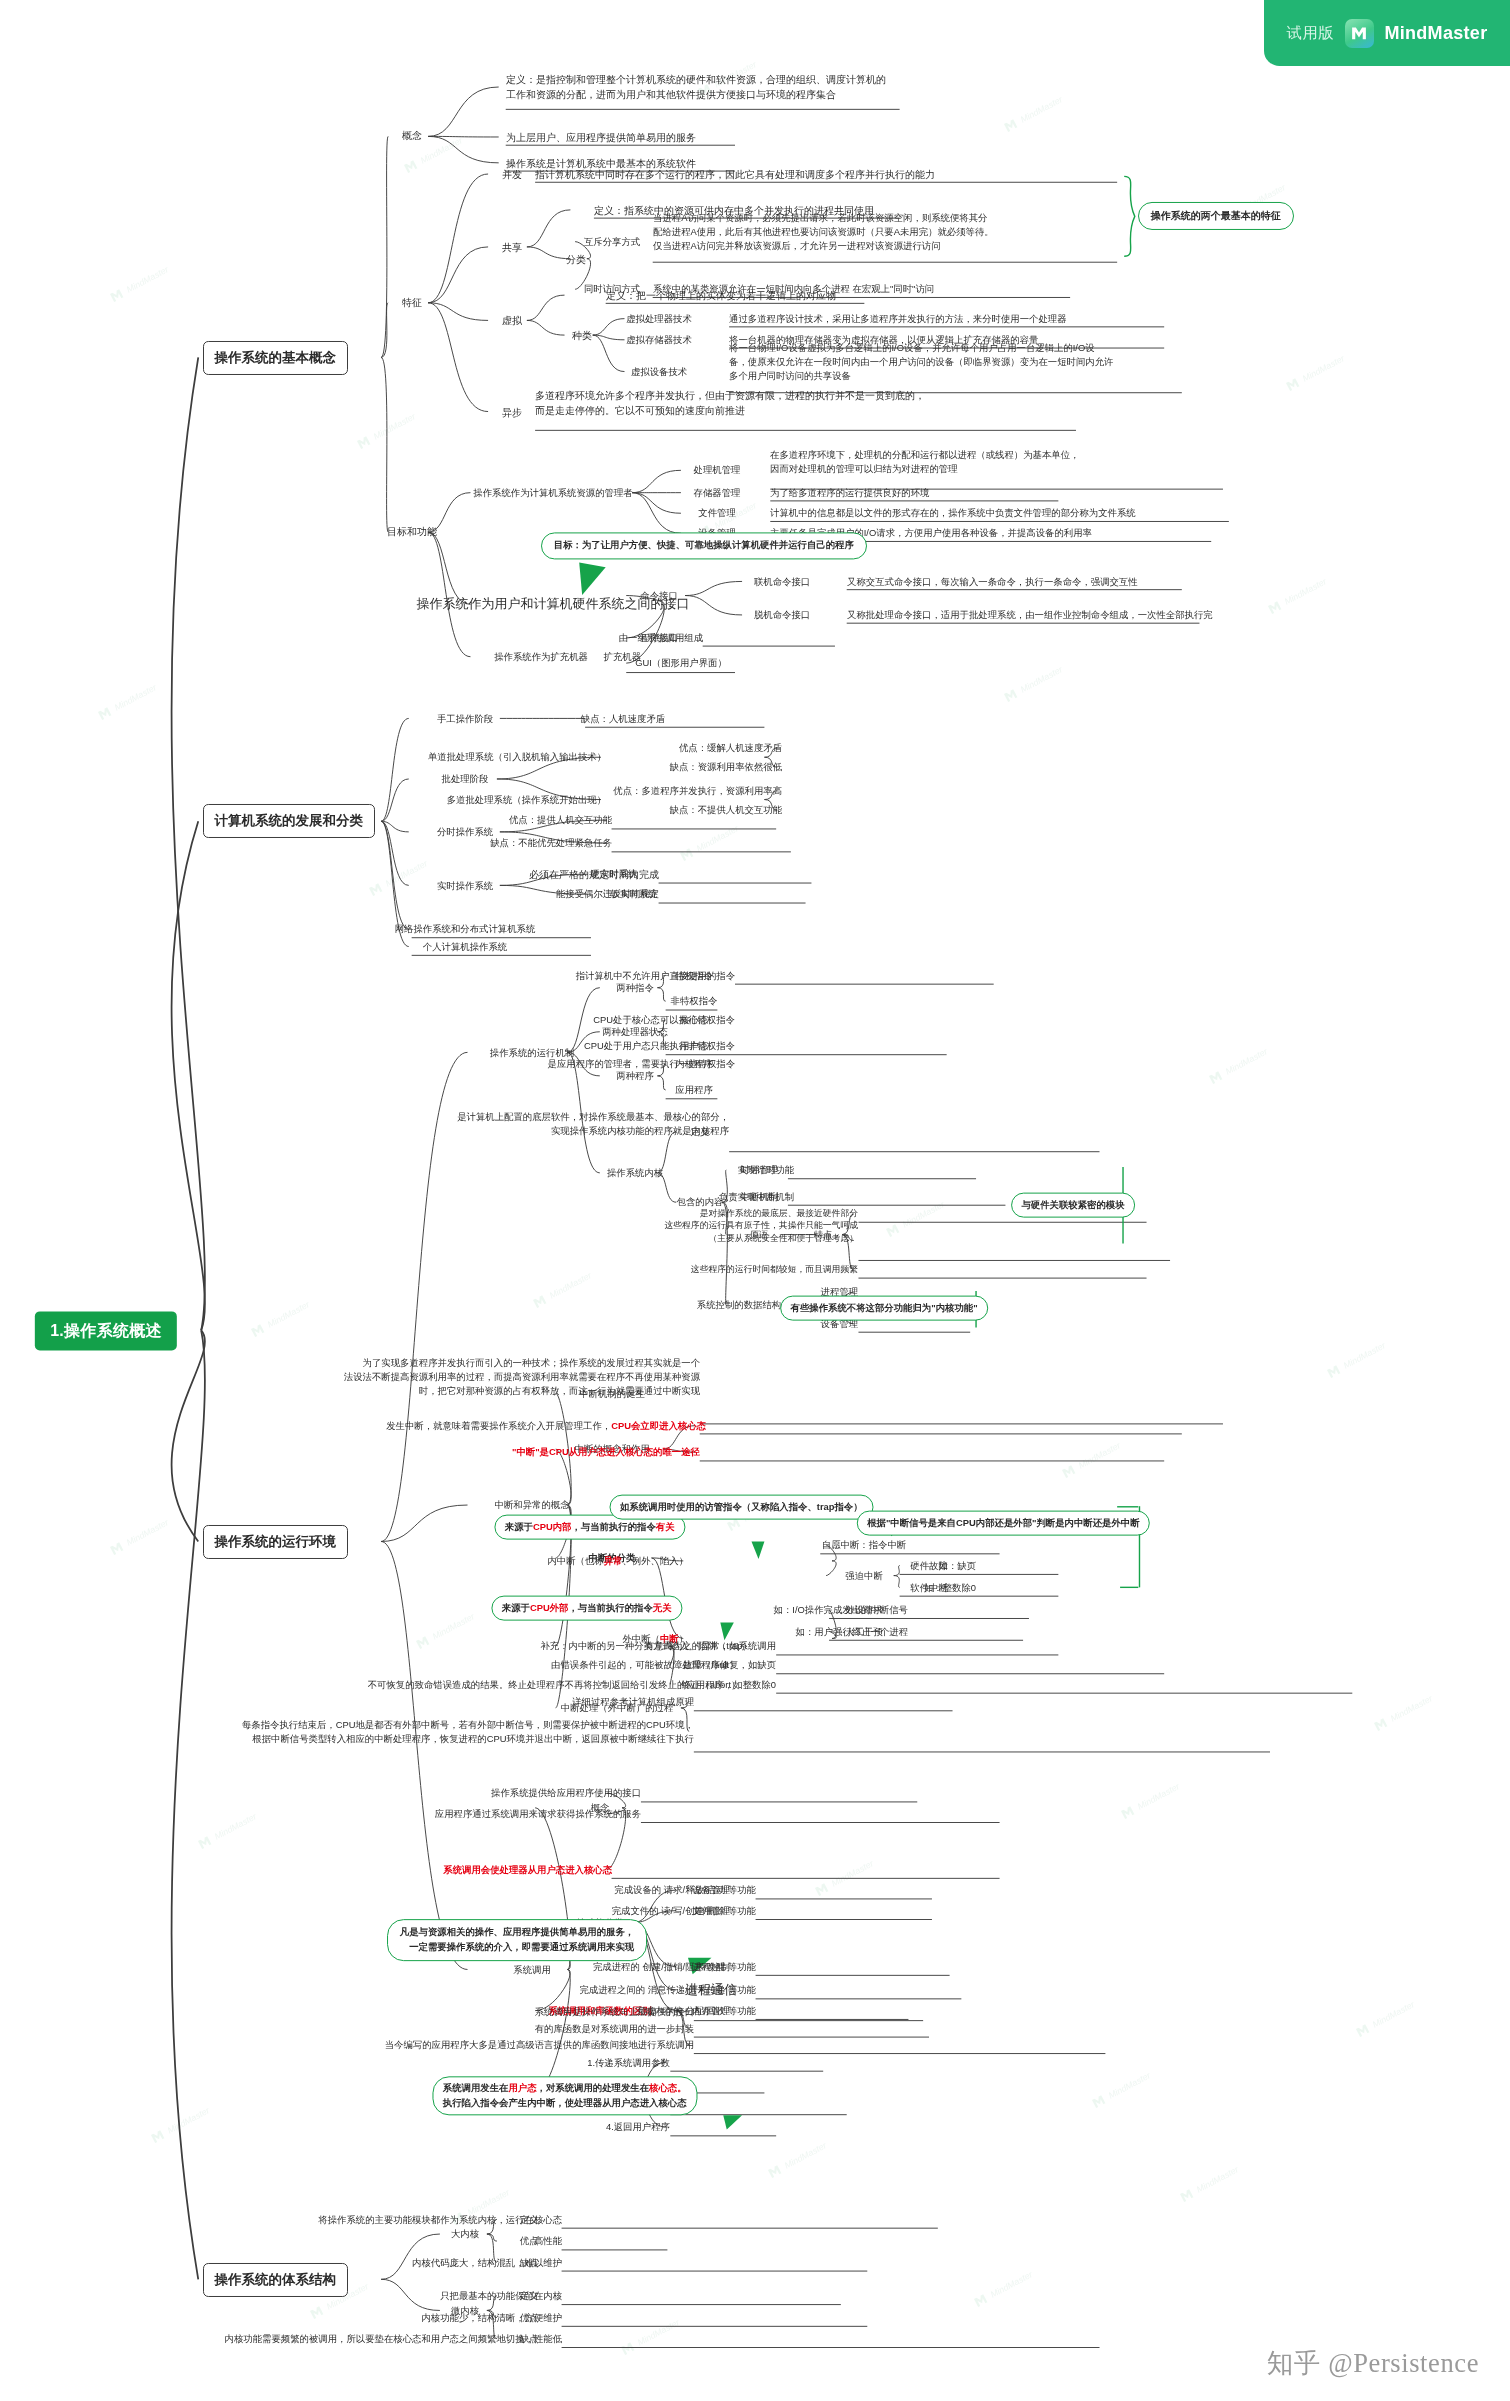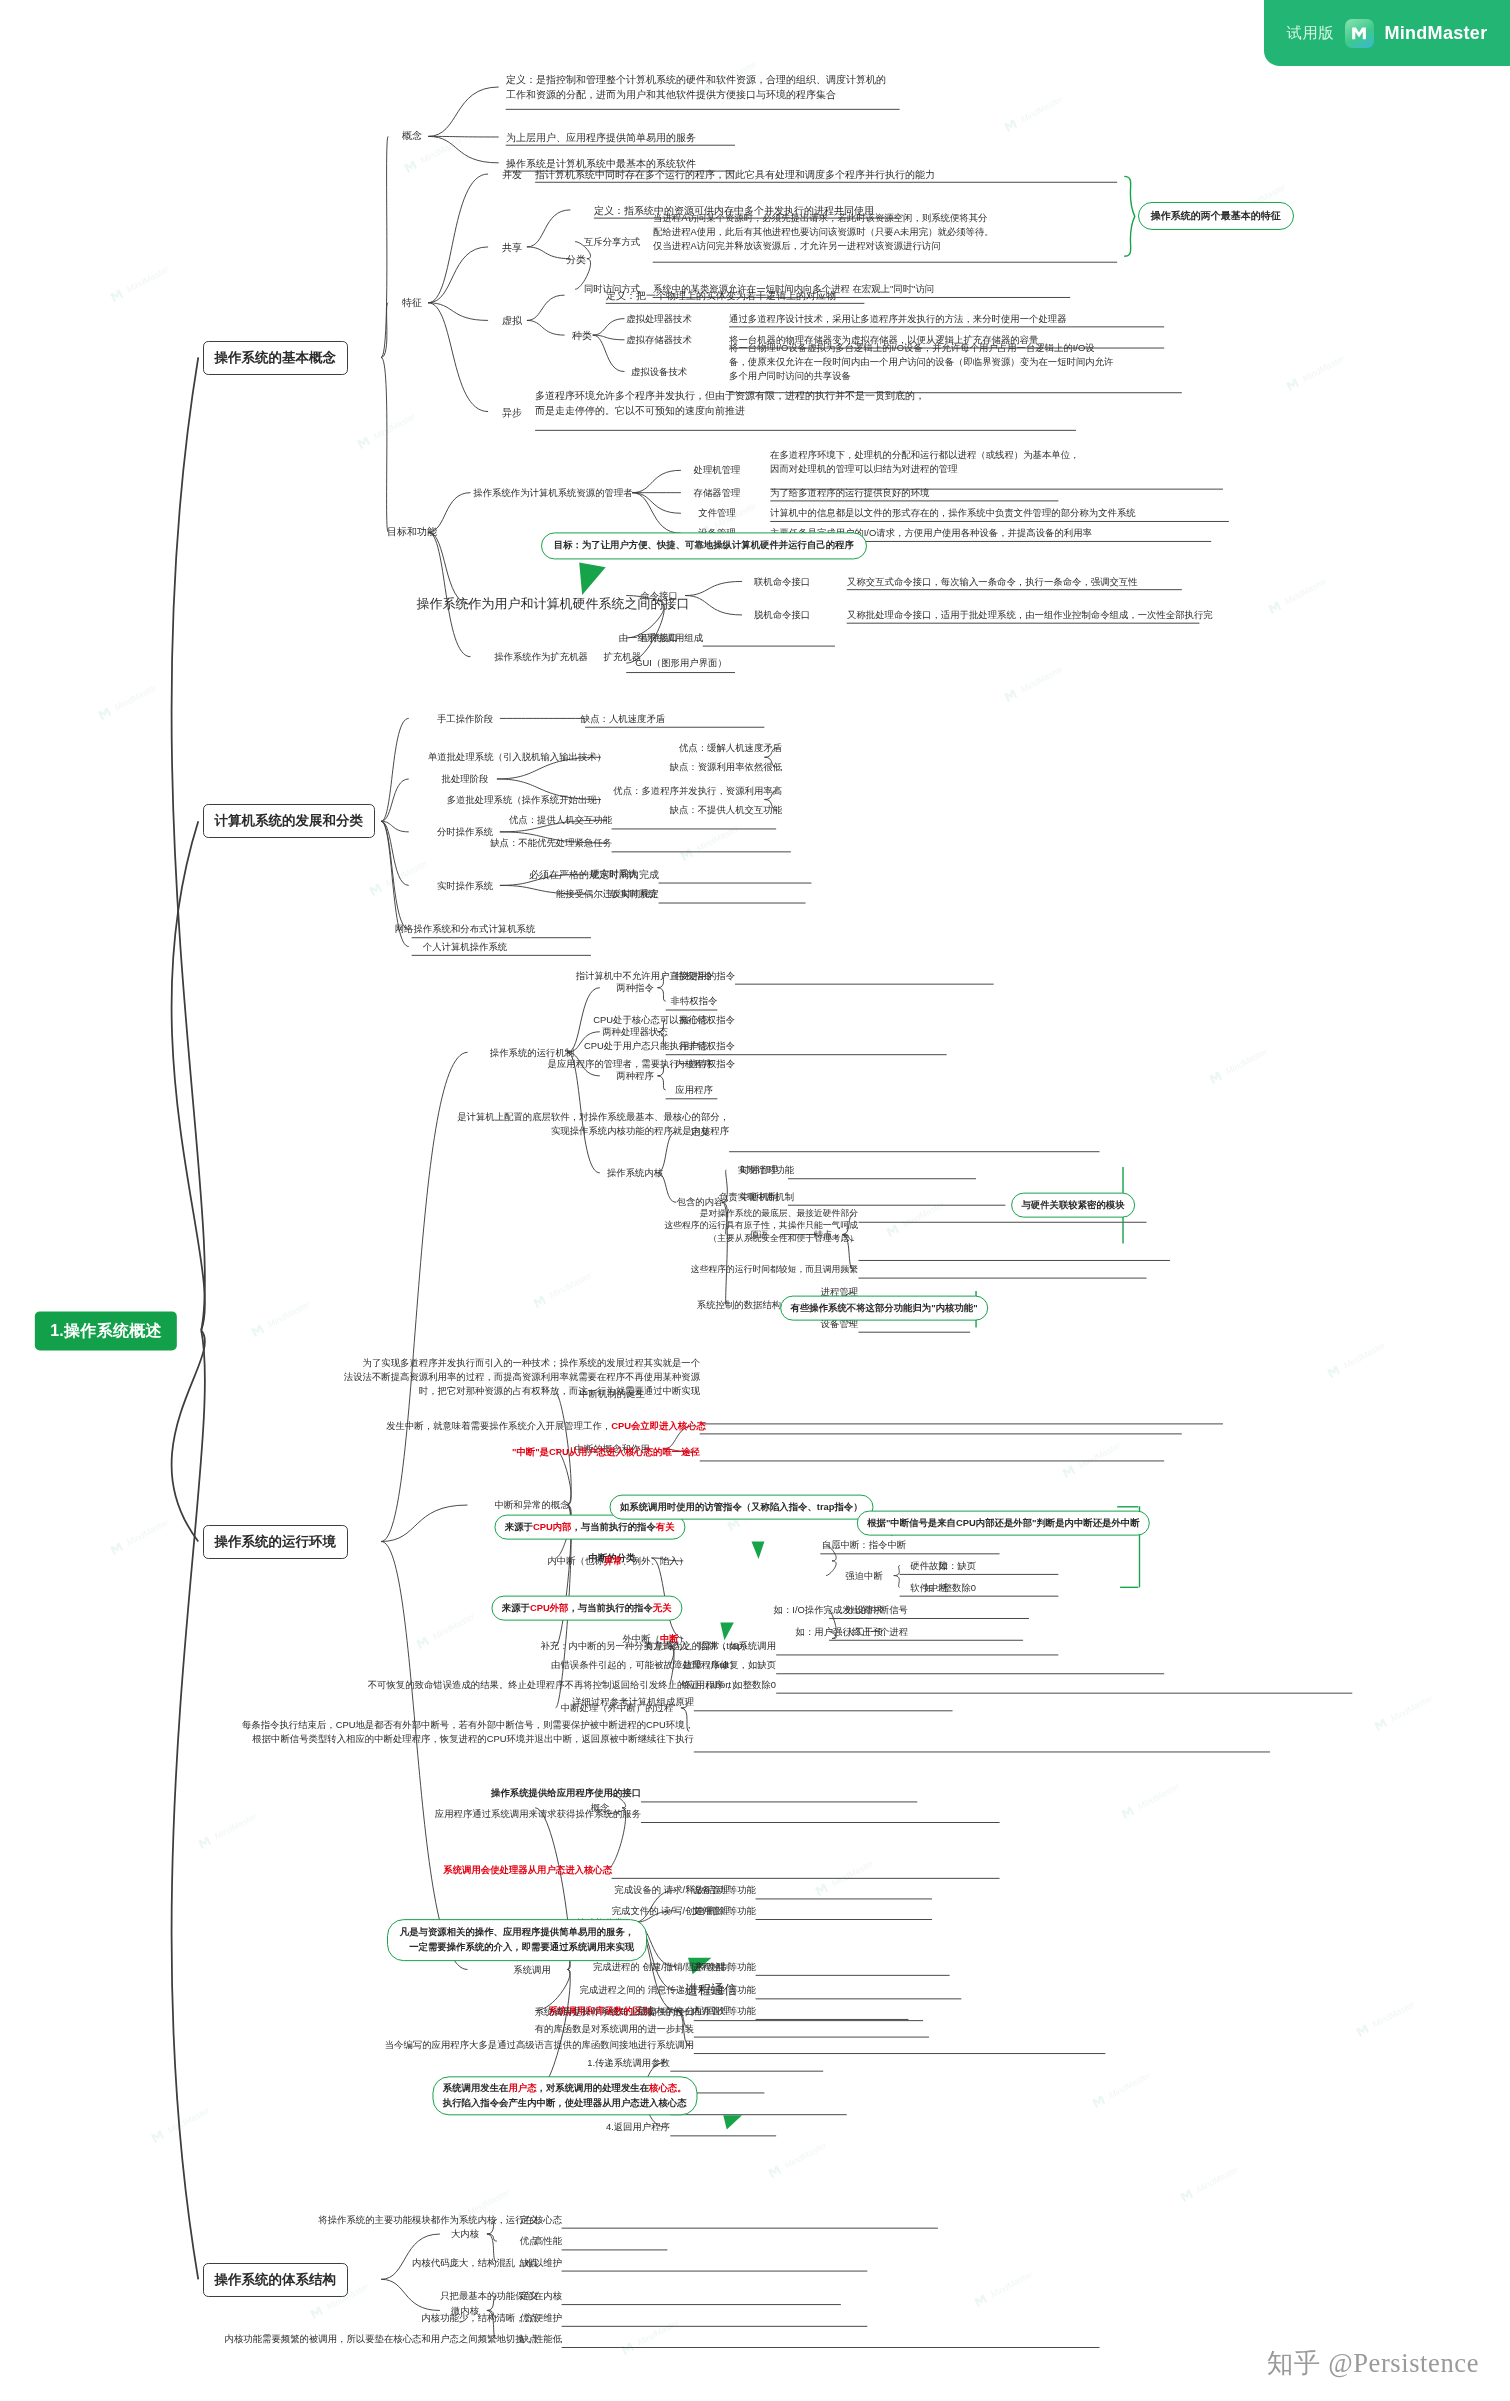--- a/index.html
+++ b/index.html
@@ -690,21 +690,21 @@
     <div class="node l-left" style="left: 776px; top: 1665px; font-size: 9.4px;">由错误条件引起的，可能被故障处理程序修复，如缺页</div>
     <div class="node c" style="left: 711px; top: 1685px; font-size: 9.4px;">终止（abort）</div>
     <div class="node l-left" style="left: 776px; top: 1685px; font-size: 9.4px;">不可恢复的致命错误造成的结果。终止处理程序不再将控制返回给引发终止的应用程序，如整数除0</div>
     <div class="node l-left" style="left: 694px; top: 1702px; font-size: 9.4px;">详细过程参考计算机组成原理</div>
     <div class="node l-left" style="left: 694px; top: 1732px; font-size: 9.4px;">每条指令执行结束后，CPU地是都否有外部中断号，若有外部中断信号，则需要保护被中断进程的CPU环境，
 根据中断信号类型转入相应的中断处理程序，恢复进程的CPU环境并退出中断，返回原被中断继续往下执行</div>
     <div class="node c" style="left: 600px; top: 1808px; font-size: 9.4px;">概念</div>
     <div class="node c" style="left: 600px; top: 1923px; font-size: 9.4px;">按功能分类</div>
     <div class="node c red" style="left: 600px; top: 2011px; font-size: 9.4px;">系统调用和库函数的区别</div>
     <div class="node c" style="left: 600px; top: 2093px; font-size: 9.4px;">系统调用的背后</div>
-    <div class="node l-left" style="left: 641px; top: 1793px; font-size: 9.4px; font-weight: bold;">操作系统提供给应用程序使用的接口</div>
+    <div class="node l-left" style="left: 641px; top: 1793px; font-size: 9.4px;">操作系统提供给应用程序使用的接口</div>
     <div class="node l-left" style="left: 641px; top: 1814px; font-size: 9.4px;">应用程序通过系统调用来请求获得操作系统的服务</div>
     <div class="node l-left red" style="left: 612px; top: 1870px; font-size: 9.4px;">系统调用会使处理器从用户态进入核心态</div>
     <div class="node c" style="left: 711px; top: 1890px; font-size: 9.4px;">设备管理</div>
     <div class="node l-left" style="left: 756px; top: 1890px; font-size: 9.4px;">完成设备的 请求/释放/启动 等功能</div>
     <div class="node c" style="left: 711px; top: 1911px; font-size: 9.4px;">文件管理</div>
     <div class="node l-left" style="left: 756px; top: 1911px; font-size: 9.4px;">完成文件的 读/写/创建/删除 等功能</div>
     <div class="node c" style="left: 711px; top: 1967px; font-size: 9.4px;">进程控制</div>
     <div class="node l-left" style="left: 756px; top: 1967px; font-size: 9.4px;">完成进程的 创建/撤销/阻塞/唤醒 等功能</div>
     <div class="node c" style="left: 711px; top: 1990px; font-size: 13px;">进程通信</div>
     <div class="node l-left" style="left: 756px; top: 1990px; font-size: 9.4px;">完成进程之间的 消息传递/信号传递 等功能</div>

